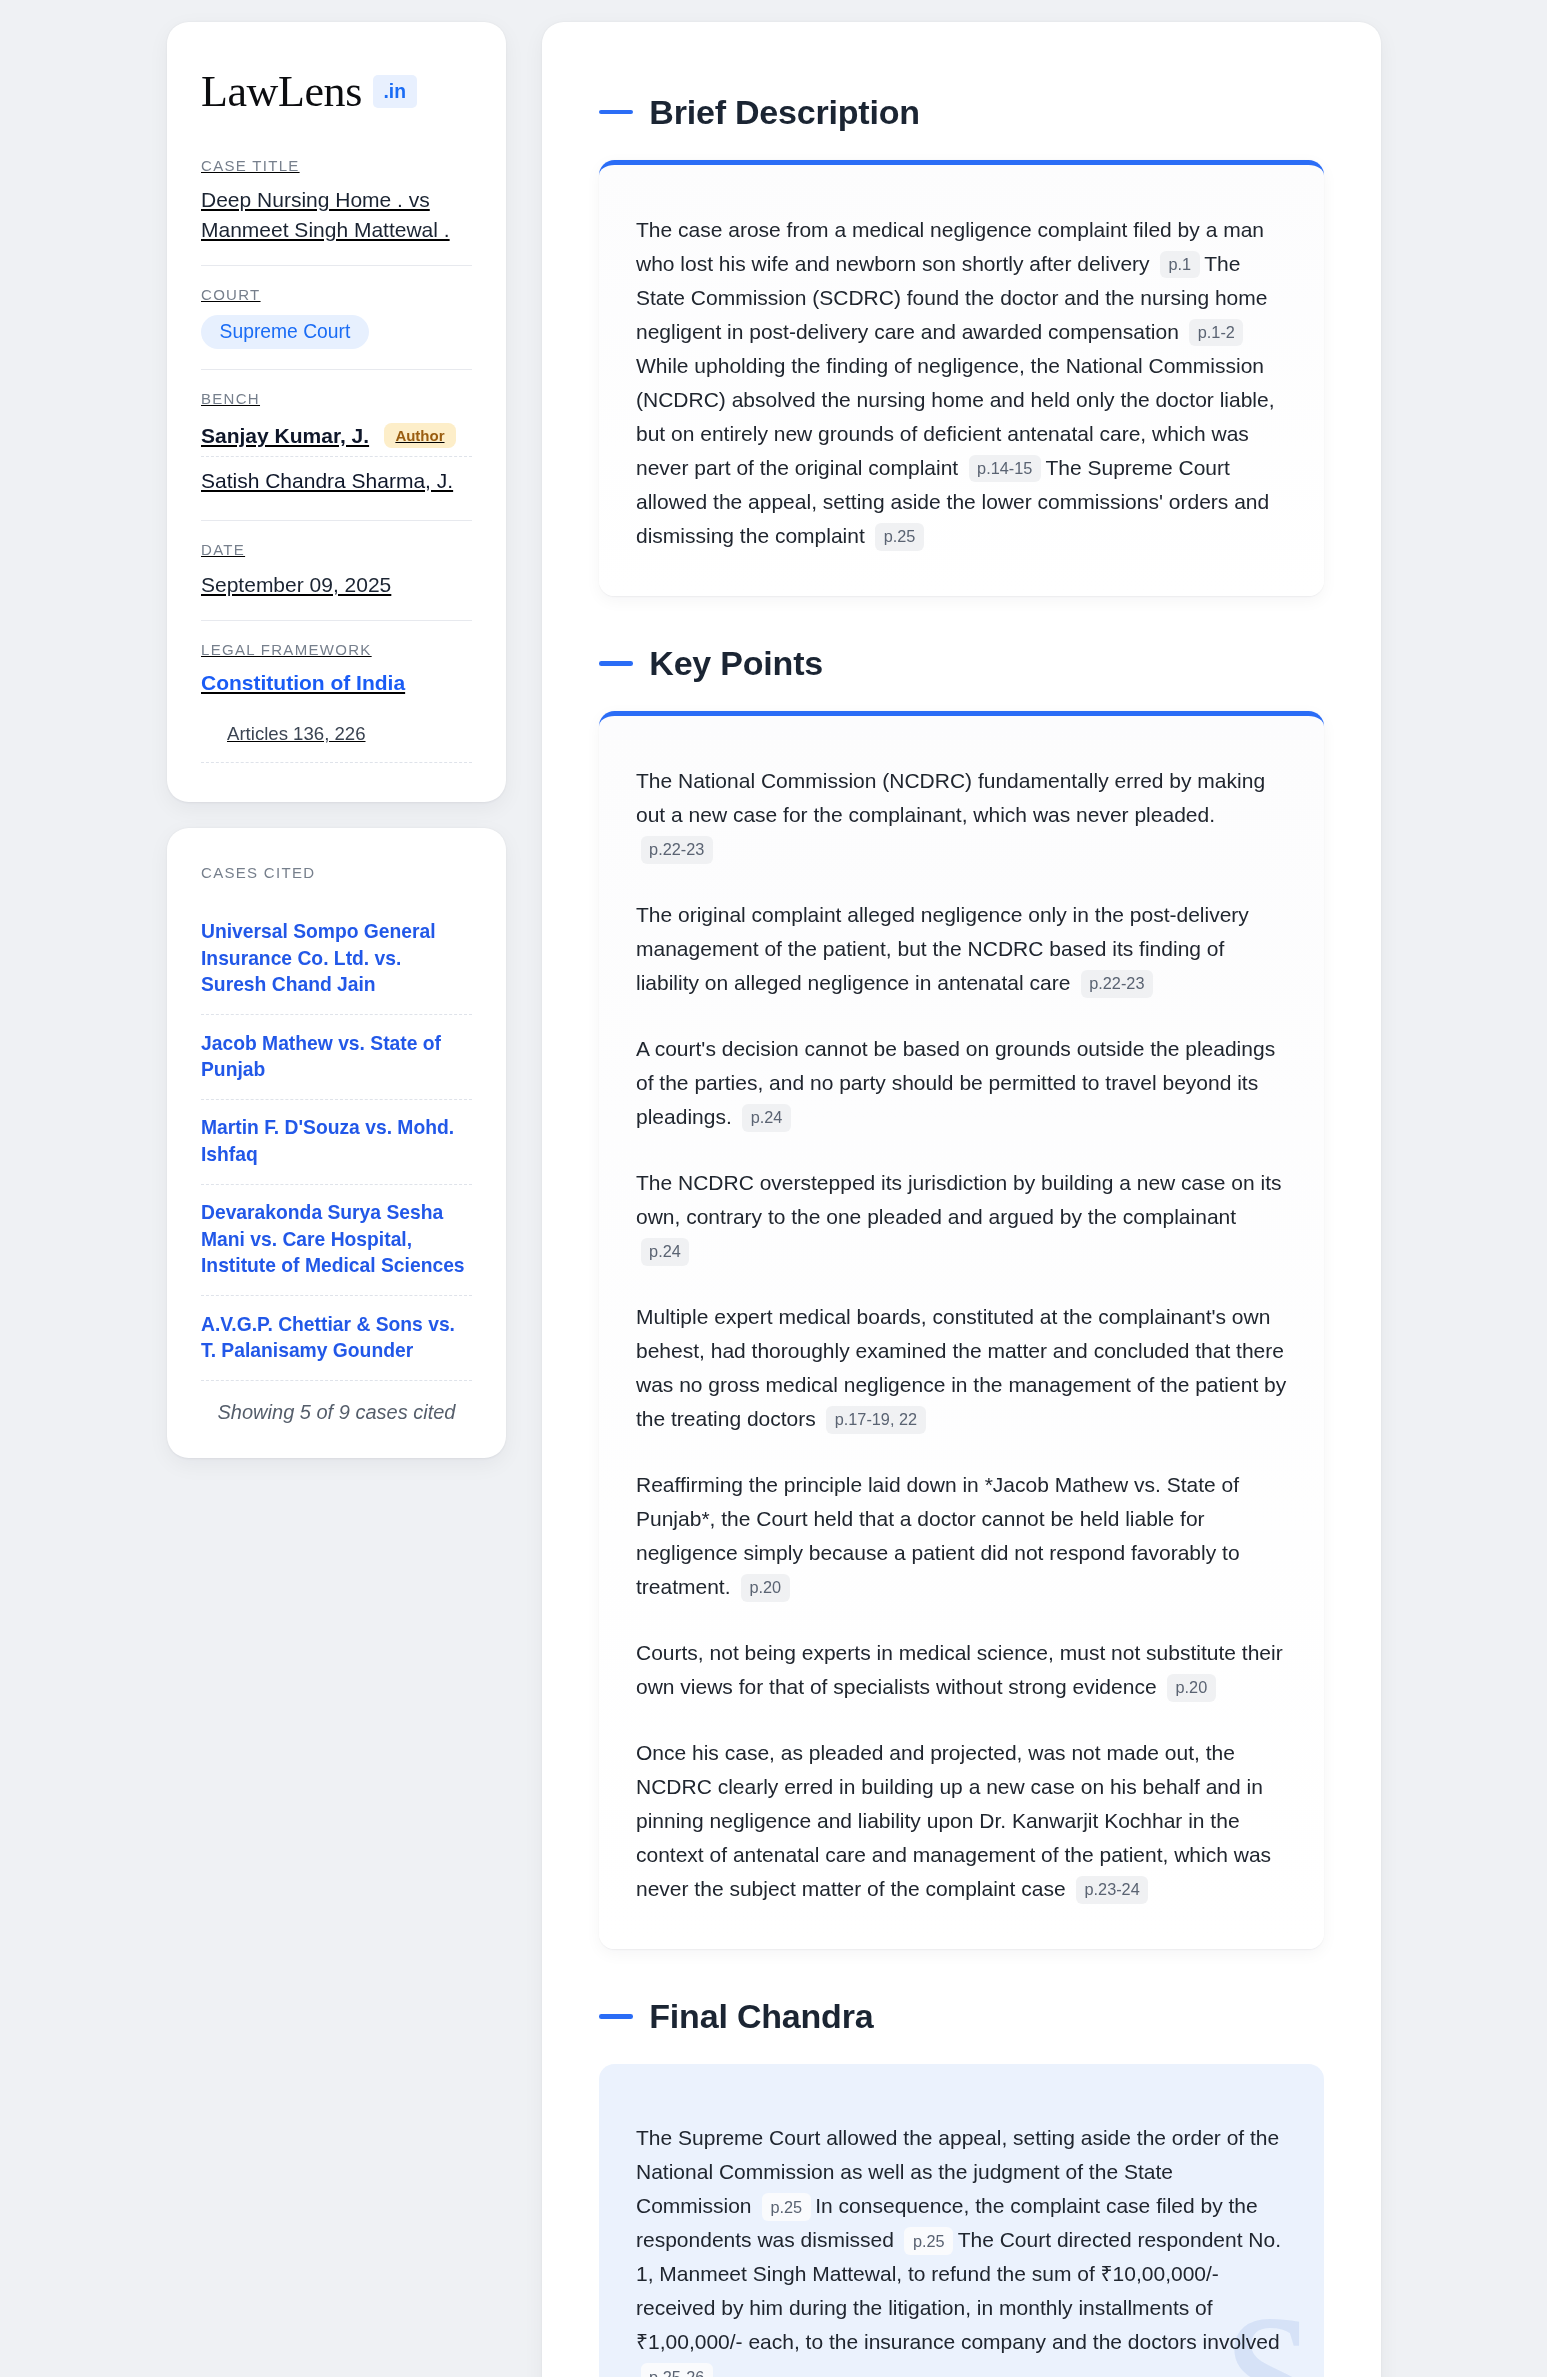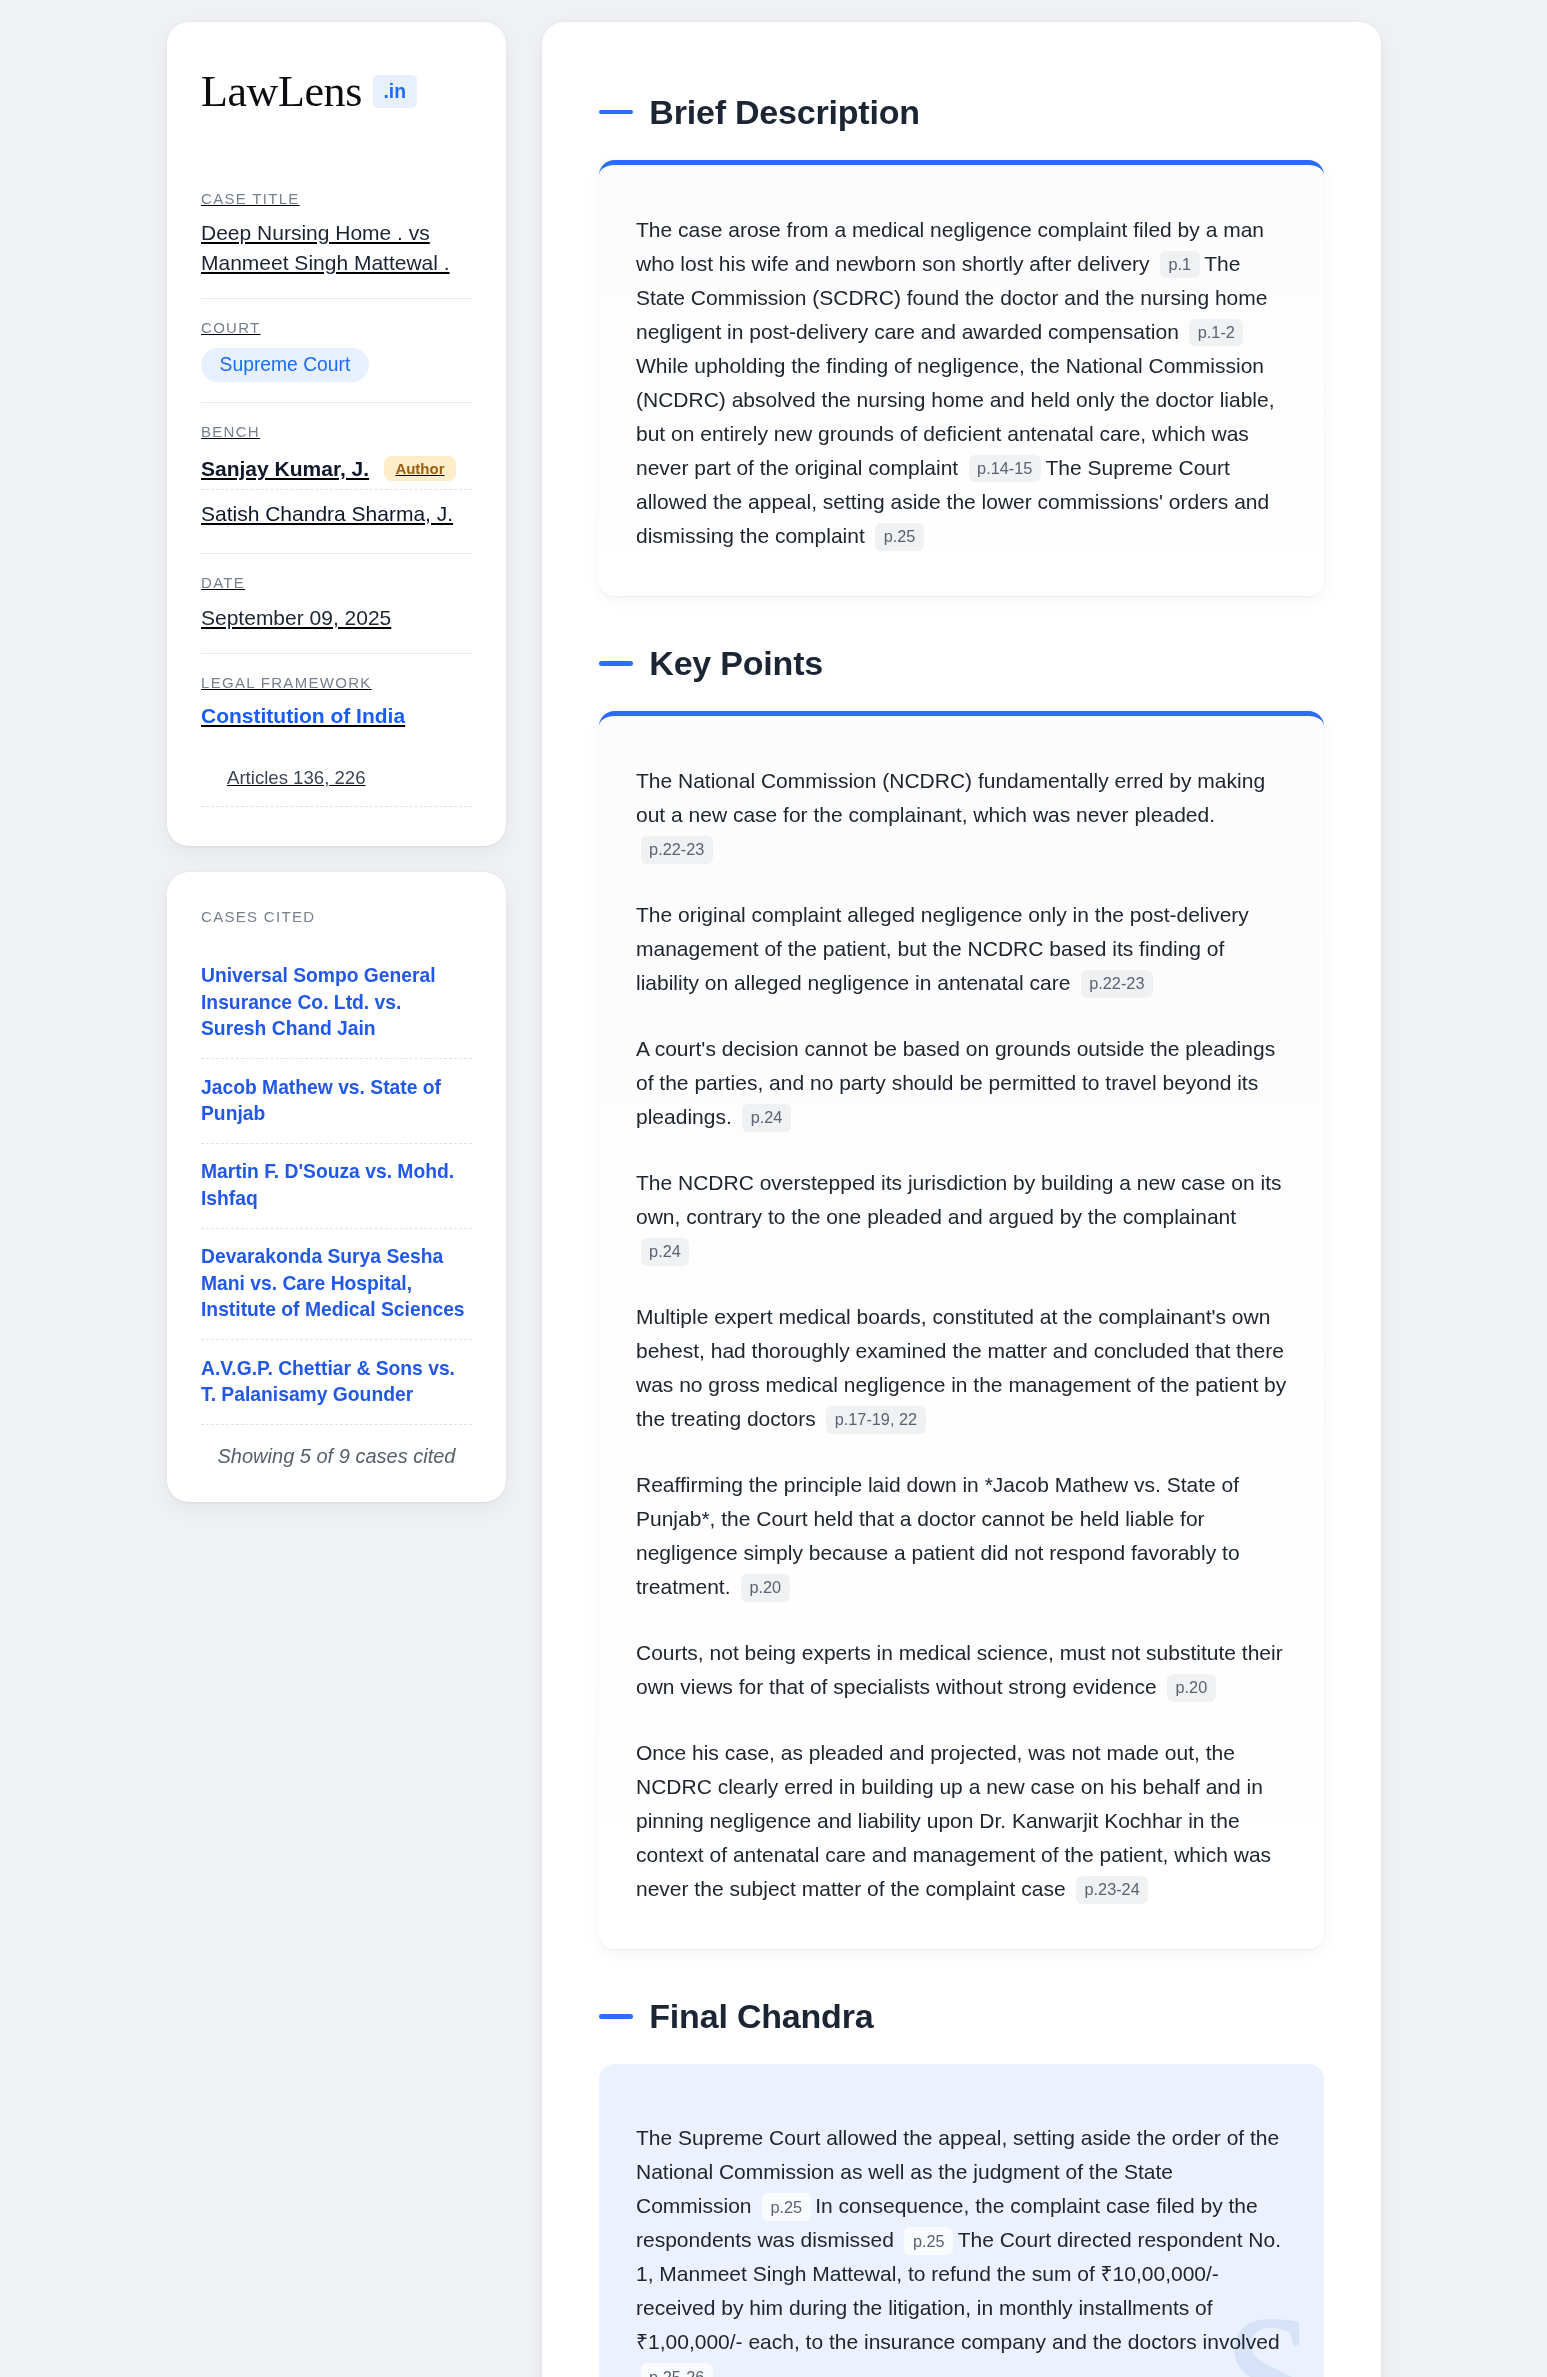--- a/index.html
+++ b/index.html
@@ -38,21 +38,21 @@
     box-shadow: 0 0.8px 2.3px rgba(16,24,40,.06), 0 6.2px 21.7px rgba(16,24,40,.05);
   }
 
   .sidebar-main { padding: 48px 34px 39px 34px; }
 
   
   .brand {
     display: flex;
     align-items: center;
     gap: 10.8px;
-    margin-bottom: 76px;
+    margin-bottom: 43px;
   }
   .brand-name {
     font-family: "Liberation Serif", serif;
     font-size: 44px;
     line-height: 1;
     color: #0c0d10;
     letter-spacing: -0.4px;
   }
   .brand-tld {
     background: #e8f0fe;
@@ -117,21 +117,21 @@
     border-radius: 7.7px;
     line-height: 1;
   }
 
   .framework-link {
     font-size: 21px;
     font-weight: 700;
     color: #1a5cf5;
     line-height: 1.35;
   }
-  .framework-items { margin-top: 36px; }
+  .framework-items { margin-top: 25px; }
   .framework-item {
     font-size: 18.6px;
     color: #3b4452;
     padding: 0 0 17px 26px;
     border-bottom: 1.2px dashed #dfe3ea;
   }
 
   
   .cases-card { padding: 36px 34px 34px 34px; }
   .cases-label {

